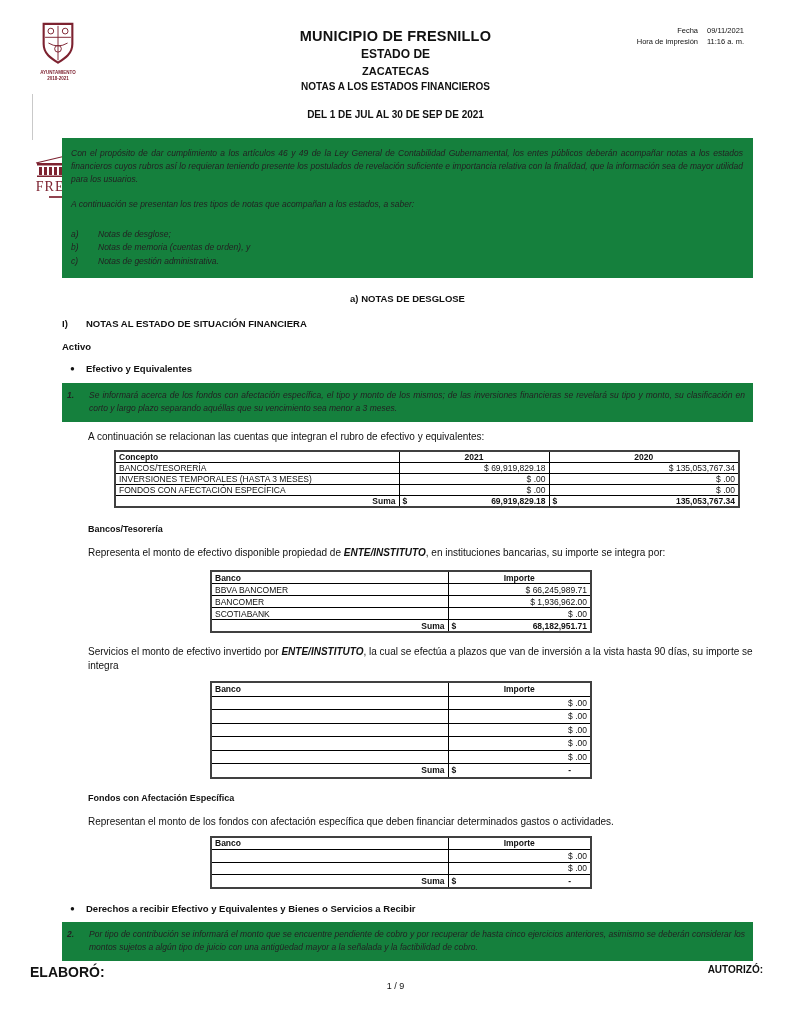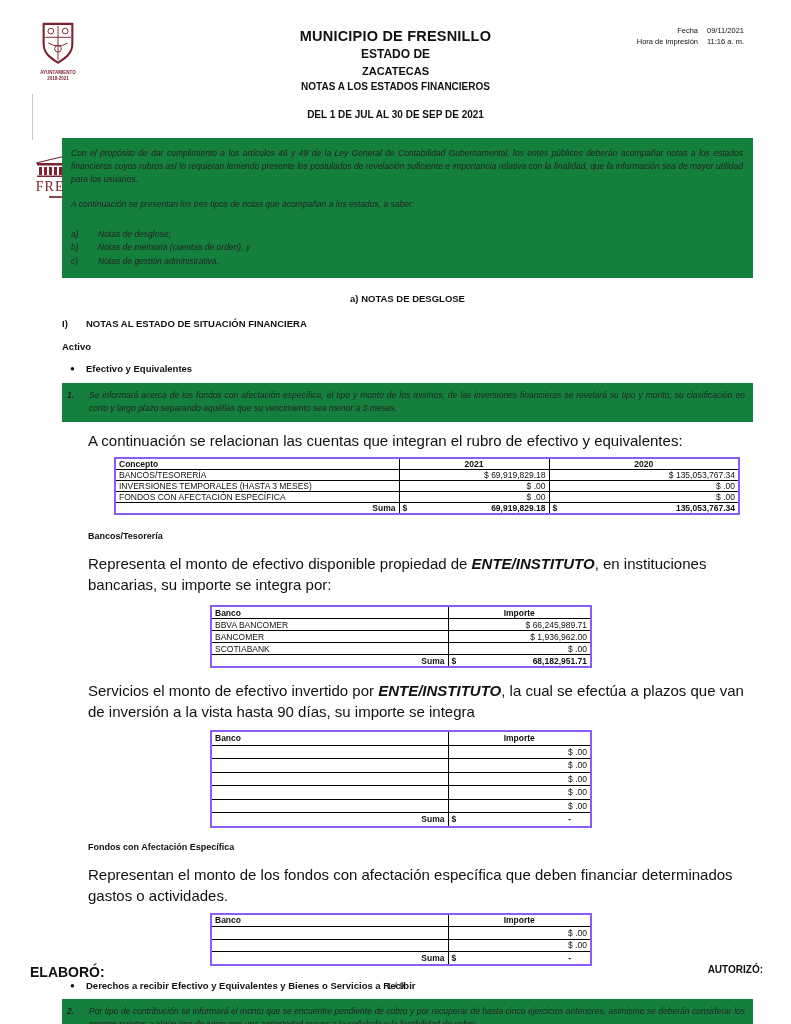--- a/index.html
+++ b/index.html
@@ -45,26 +45,26 @@
   .sec-num { width:24px; flex-shrink:0; }
   .plain-heading { font-weight:bold; font-size:9.5px; margin-top:12px; }
   .bullet-row { display:flex; margin-top:11px; font-weight:bold; font-size:9.5px; }
   .bullet-dot { width:16px; padding-left:8px; flex-shrink:0; font-size:8px; line-height:1.4; }
 
   .note-row { display:flex; margin-top:8px; padding:6px 8px 7px 3px; font-size:8.5px; font-style:italic; line-height:1.55; color:#222; }
   .note-num { width:22px; padding-left:2px; font-weight:bold; flex-shrink:0; }
   .note-text { text-align:justify; }
 
   .indent { margin-left:26px; }
-  .body-text { font-size:15px; margin-top:8px; line-height:1.4; }
+  .body-text { font-size:10px; margin-top:8px; line-height:1.4; }
   .sub-heading { font-weight:bold; font-size:9px; margin-top:16px; }
   .emph { font-weight:bold; font-style:italic; }
 
   table { border-collapse:collapse; font-size:8.5px; table-layout:fixed; }
-  table { border:2px solid #8b5cf6; }
+  table { border:2px solid #404040; }
   th, td { border:1px solid #000; padding:0 3px; overflow:hidden; white-space:nowrap; }
   thead th { font-weight:bold; text-align:center; }
   th.left { text-align:left; }
   td.num { text-align:right; }
   tr.suma td { font-weight:bold; }
   td.suma-label { text-align:right; }
   .money-inner { display:flex; justify-content:space-between; }
   .money-inner .dash { padding-right:16px; }
 
   .t-efectivo { width:624px; margin:6px 0 0 52px; }

